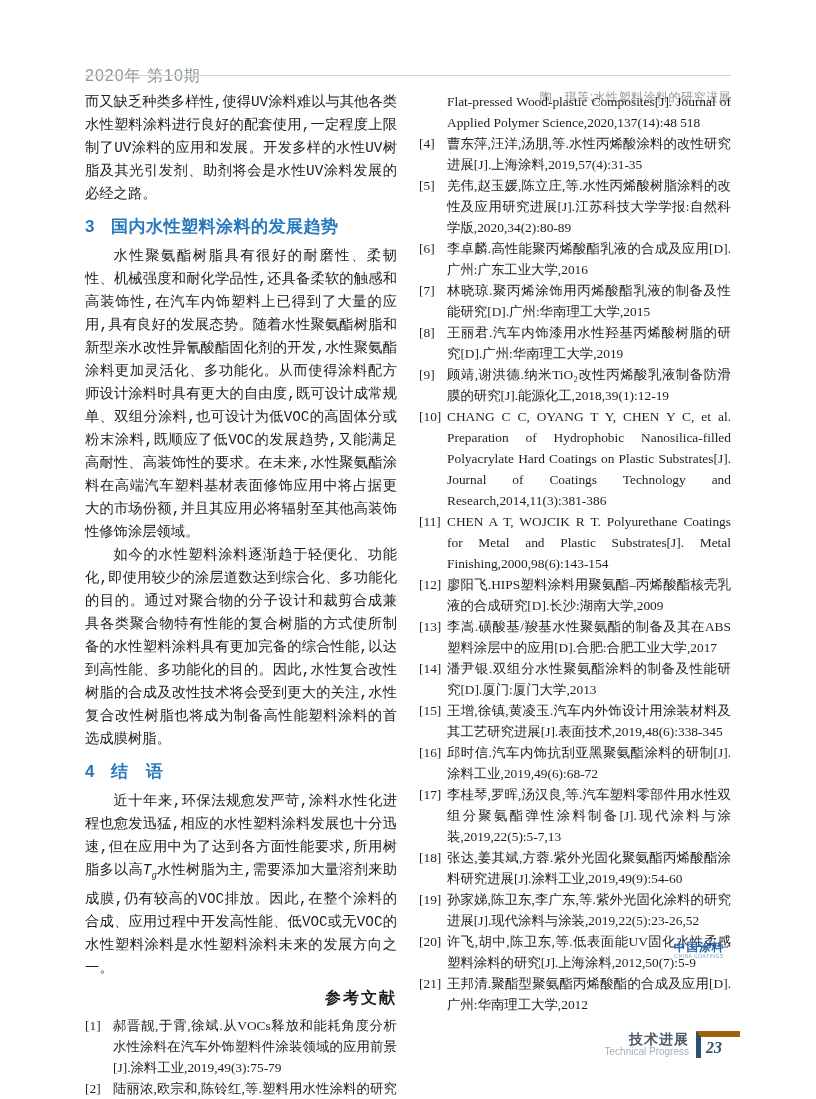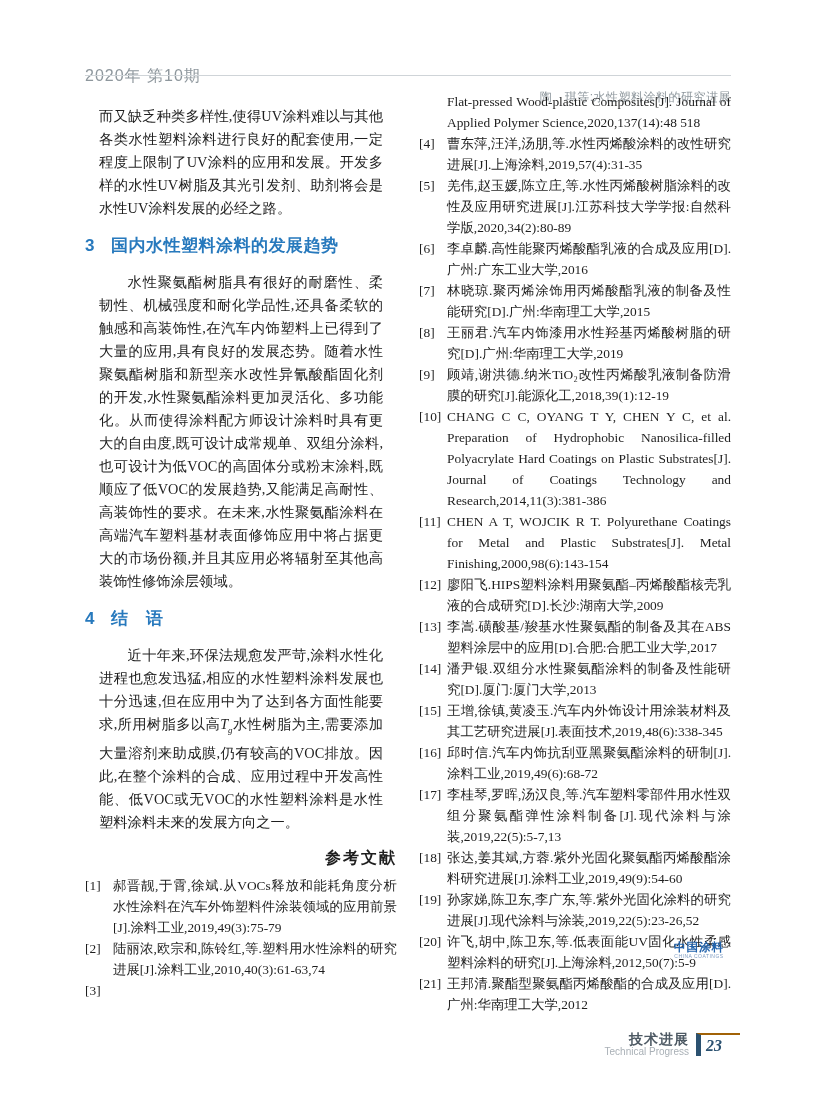--- a/index.html
+++ b/index.html
@@ -9,43 +9,43 @@
     font-family:"Liberation Serif","DejaVu Serif",serif;color:#1e1e1e;
   }
   
   .hdr-left{position:absolute;left:85px;top:66px;font-family:"Liberation Sans","DejaVu Sans",sans-serif;font-size:16px;color:#8e979d;letter-spacing:1px;}
   .hdr-right{position:absolute;right:85px;top:55px;font-family:"Liberation Sans","DejaVu Sans",sans-serif;font-size:12px;color:#8e979d;letter-spacing:0.5px;margin-top:34px;}
   .hdr-rule{position:absolute;left:85px;right:85px;top:75px;height:1px;background:#cfd4d8;}
   
   .col{position:absolute;top:91px;width:312px;text-align:justify;}
   .col-left{left:85px;}
   .col-right{left:419px;}
-  p.body{font-size:14.3px;line-height:23px;margin:14px;text-indent:2em;}
+  p.body{font-size:14.3px;line-height:23px;margin:0;text-indent:2em;font-family:Liberation Mono, monospace;}
   p.body.noindent{text-indent:0;}
   .sec-head{
     font-family:Liberation Sans, sans-serif;font-weight:bold;
     color:#2779bd;font-size:17px;margin:9px 0 7px 0;text-align:left;letter-spacing:0.5px;
   }
   .sec-head .sec-num{margin-right:16px;}
   .refs-title{font-size:16px;font-weight:bold;text-align:right;margin:8px 0 6px 0;letter-spacing:2px;}
   .ref-item{position:relative;padding-left:28px;font-size:13.4px;line-height:21px;text-align:justify;}
   .ref-label{position:absolute;left:0;top:0;}
   .ref-cont{padding-left:28px;font-size:13.4px;line-height:21px;text-align:justify;}
   sub{font-size:9px;}
   
   .logo{position:absolute;left:668px;top:941px;width:62px;text-align:center;font-family:"Liberation Sans","DejaVu Sans",sans-serif;}
   .logo-zh{font-size:11.5px;font-weight:bold;color:#2263ac;letter-spacing:1px;line-height:12px;}
   .logo-en{font-size:5px;color:#7f9cc2;letter-spacing:0.5px;line-height:7px;}
   
-  .footer{position:absolute;top:1031px;right:76px;display:flex;align-items:flex-end;}
+  .footer{position:absolute;top:1031px;right:76px;display:flex;align-items:flex-start;}
   .footer-text{text-align:right;margin-right:7px;font-family:"Liberation Sans","DejaVu Sans",sans-serif;}
   .footer-zh{font-size:14px;font-weight:bold;color:#4e5a64;letter-spacing:1px;line-height:16px;}
   .footer-en{font-size:10px;color:#a9b0b6;line-height:9px;}
   .footer-num{
-    border-top:2px solid #a16207;border-left:5px solid #2b5170;
+    border-top:6px solid #a16207;border-left:5px solid #2b5170;
     width:34px;height:21px;padding-left:5px;
     font-family:"Liberation Serif","DejaVu Serif",serif;
     font-style:italic;font-weight:bold;font-size:16px;color:#2b5170;line-height:21px;
   }
 </style>
 </head>
 <body>
 
 <div class="page">
 
@@ -54,20 +54,21 @@
   <div class="hdr-rule"></div>
 
   <div class="col col-left">
     <p class="body noindent">而又缺乏种类多样性,使得UV涂料难以与其他各类水性塑料涂料进行良好的配套使用,一定程度上限制了UV涂料的应用和发展。开发多样的水性UV树脂及其光引发剂、助剂将会是水性UV涂料发展的必经之路。</p>
 
     <div class="sec-head">
       <span class="sec-num">3</span><span>国内水性塑料涂料的发展趋势</span>
     </div>
 
     <p class="body">水性聚氨酯树脂具有很好的耐磨性、柔韧性、机械强度和耐化学品性,还具备柔软的触感和高装饰性,在汽车内饰塑料上已得到了大量的应用,具有良好的发展态势。随着水性聚氨酯树脂和新型亲水改性异氰酸酯固化剂的开发,水性聚氨酯涂料更加灵活化、多功能化。从而使得涂料配方师设计涂料时具有更大的自由度,既可设计成常规单、双组分涂料,也可设计为低VOC的高固体分或粉末涂料,既顺应了低VOC的发展趋势,又能满足高耐性、高装饰性的要求。在未来,水性聚氨酯涂料在高端汽车塑料基材表面修饰应用中将占据更大的市场份额,并且其应用必将辐射至其他高装饰性修饰涂层领域。</p>
+    <p class="body">如今的水性塑料涂料逐渐趋于轻便化、功能化,即使用较少的涂层道数达到综合化、多功能化的目的。通过对聚合物的分子设计和裁剪合成兼具各类聚合物特有性能的复合树脂的方式使所制备的水性塑料涂料具有更加完备的综合性能,以达到高性能、多功能化的目的。因此,水性复合改性树脂的合成及改性技术将会受到更大的关注,水性复合改性树脂也将成为制备高性能塑料涂料的首选成膜树脂。</p>
 
     <div class="sec-head">
       <span class="sec-num">4</span><span>结　语</span>
     </div>
 
     <p class="body">近十年来,环保法规愈发严苛,涂料水性化进程也愈发迅猛,相应的水性塑料涂料发展也十分迅速,但在应用中为了达到各方面性能要求,所用树脂多以高<i>T</i><sub><i>g</i></sub>水性树脂为主,需要添加大量溶剂来助成膜,仍有较高的VOC排放。因此,在整个涂料的合成、应用过程中开发高性能、低VOC或无VOC的水性塑料涂料是水性塑料涂料未来的发展方向之一。</p>
 
     <div class="refs-title">参考文献</div>
     <div>
         <div class="ref-item"><span class="ref-label">[1]</span><span>郝晋靓,于霄,徐斌.从VOCs释放和能耗角度分析水性涂料在汽车外饰塑料件涂装领域的应用前景[J].涂料工业,2019,49(3):75-79</span></div>

